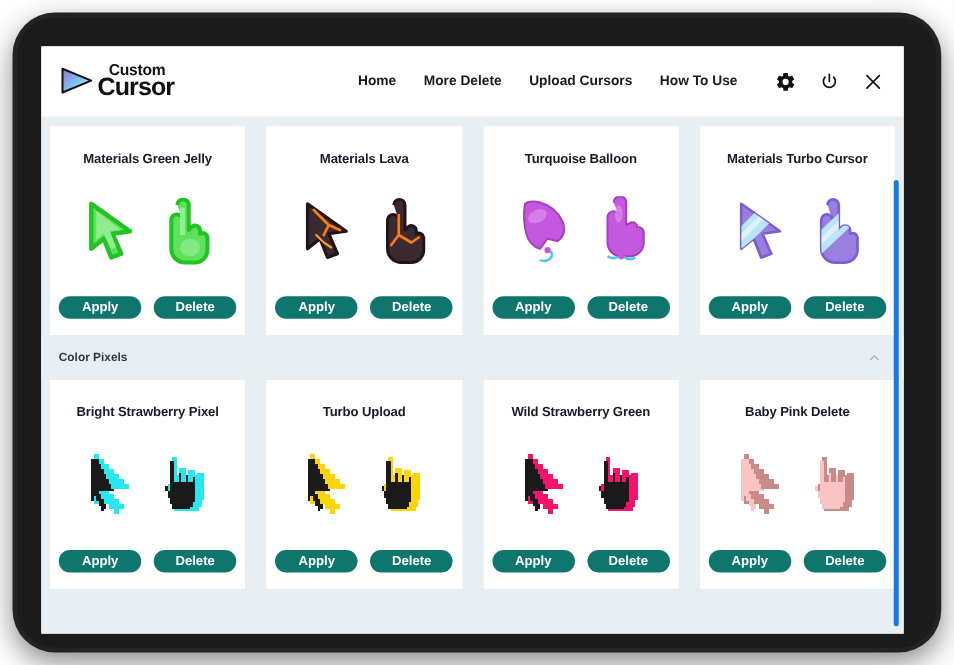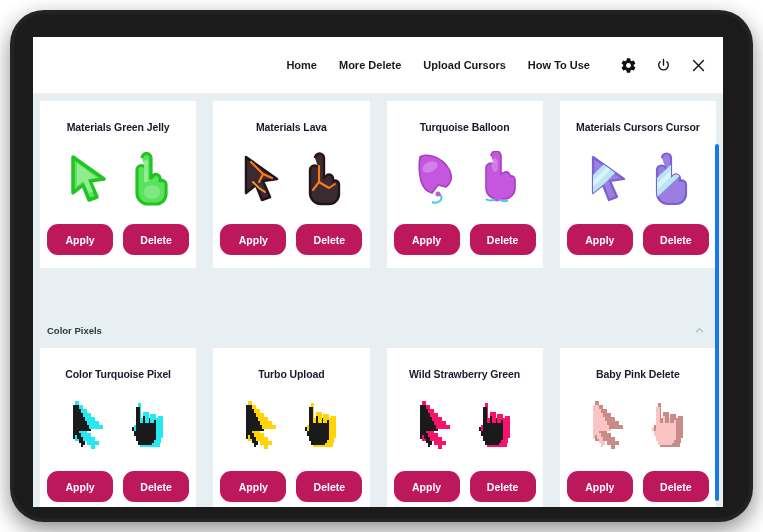--- a/index.html
+++ b/index.html
@@ -136,42 +136,41 @@
   }
   .cursor-pair svg { display: block; }
 
   .btn-row {
     display: flex;
     gap: 10px;
     padding-bottom: 13px;
   }
   .btn {
     width: 66px;
-    height: 31px;
+    height: 18px;
     border-radius: 11px;
-    background: #be185d;
+    background: #0f766e;
     color: #ffffff;
     font-size: 10.5px;
     font-weight: bold;
     display: flex;
     align-items: center;
     justify-content: center;
     border: none;
     cursor: pointer;
     font-family: "Liberation Sans", sans-serif;
   }
 
   
   .section-bar {
     height: 36px;
     display: flex;
     align-items: center;
     padding: 0 18px 0 14px;
     background: #e8eff2;
-    margin-top: 44px;
   }
   .section-title {
     font-size: 9.5px;
     color: #2b3a42;
     font-weight: 600;
   }
   .section-chevron {
     margin-left: auto;
     width: 11px;
     height: 11px;
@@ -196,20 +195,36 @@
     cursor: pointer;
   }
 </style>
 </head>
 <body>
 
 <div class="device">
   <div class="screen">
 
     <div class="header">
+      <div class="logo">
+        <svg class="logo-mark" viewBox="0 0 30 26">
+          <defs>
+            <linearGradient id="lg" x1="0" y1="0" x2="1" y2="1">
+              <stop offset="0%" stop-color="#9a6ce0"></stop>
+              <stop offset="55%" stop-color="#7ec8f0"></stop>
+              <stop offset="100%" stop-color="#d9f4fb"></stop>
+            </linearGradient>
+          </defs>
+          <path d="M3 3 L26 12.5 L3 22 Z" fill="url(#lg)" stroke="#111" stroke-width="1.6" stroke-linejoin="round"></path>
+        </svg>
+        <div class="logo-text">
+          <span class="logo-custom">Custom</span>
+          <span class="logo-cursor">Cursor</span>
+        </div>
+      </div>
 
       <div class="nav">
         <span class="nav-link">Home</span>
         <span class="nav-link">More Delete</span>
         <span class="nav-link">Upload Cursors</span>
         <span class="nav-link">How To Use</span>
 
         <div class="nav-icons">
           <svg class="nav-icon" viewBox="0 0 24 24">
             <path fill="#111" d="M19.4 13c.04-.33.06-.66.06-1s-.02-.67-.06-1l2.1-1.6a.5.5 0 00.12-.65l-2-3.46a.5.5 0 00-.6-.22l-2.47 1a7.3 7.3 0 00-1.73-1L14.5 2.3a.5.5 0 00-.5-.4h-4a.5.5 0 00-.5.4l-.37 2.77c-.63.26-1.2.6-1.73 1l-2.47-1a.5.5 0 00-.6.22l-2 3.46a.5.5 0 00.12.65L4.55 11c-.04.33-.06.66-.06 1s.02.67.06 1l-2.1 1.6a.5.5 0 00-.12.65l2 3.46c.12.22.38.3.6.22l2.47-1c.53.4 1.1.74 1.73 1l.37 2.77c.04.24.25.4.5.4h4c.25 0 .46-.16.5-.4l.37-2.77c.63-.26 1.2-.6 1.73-1l2.47 1c.22.08.48 0 .6-.22l2-3.46a.5.5 0 00-.12-.65L19.4 13zM12 15.5A3.5 3.5 0 1112 8.5a3.5 3.5 0 010 7z"></path>
@@ -283,21 +298,21 @@
               <circle cx="21" cy="48" r="2.5" fill="#c457dd"></circle>
             </svg>
           </div>
           <div class="btn-row">
             <button class="btn">Apply</button>
             <button class="btn">Delete</button>
           </div>
         </div>
 
         <div class="card">
-          <div class="card-title">Materials Cursors Cursor</div>
+          <div class="card-title">Materials Turbo Cursor</div>
           <div class="cursor-pair">
             <svg width="48" height="54" viewBox="0 0 48 54">
               <defs>
                   <clipPath id="ca">
                     <path d="M7 5 L38 27 L24 29 L31 45 L23 48 L17 33 L7 41 Z"></path>
                   </clipPath>
                 </defs>
               <path d="M7 5 L38 27 L24 29 L31 45 L23 48 L17 33 L7 41 Z" fill="#9b7fe0" stroke="#7c5fd0" stroke-width="2.2" stroke-linejoin="round"></path>
               <g clip-path="url(#ca)">
                 <path d="M-4 34 L30 0 L40 10 L6 44 Z" fill="#b9e6f5"></path>
@@ -327,21 +342,21 @@
       <div class="section-bar">
         <span class="section-title">Color Pixels</span>
         <svg class="section-chevron" viewBox="0 0 24 24">
           <path fill="none" stroke="#a8b6bd" stroke-width="2.4" stroke-linecap="round" stroke-linejoin="round" d="M5 15l7-7 7 7"></path>
         </svg>
       </div>
 
       <div class="card-row">
 
         <div class="card">
-          <div class="card-title">Color Turquoise Pixel</div>
+          <div class="card-title">Bright Strawberry Pixel</div>
           <div class="cursor-pair">
             <svg width="40" height="54" viewBox="0 0 20 27" shape-rendering="crispEdges">
               <path d="M2 1 h2 v2 h2 v2 h2 v2 h2 v2 h2 v2 h2 v2 h2 v2 h-8 v2 h2 v2 h2 v2 h2 v2 h-2 v2 h-2 v-2 h-2 v-2 h-2 v-2 h-2 v2 h-2 v-20 z" fill="#25e8f0"></path>
               <path d="M3 3 h1 v2 h1 v2 h1 v2 h1 v2 h1 v2 h1 v2 h1 v1 h-6 v1 h1 v2 h1 v2 h1 v2 h-1 v1 h-1 v-2 h-1 v-2 h-1 v-2 h-1 v2 h-1 v-17 z" fill="#1a1a1a"></path>
             </svg>
             <svg width="40" height="54" viewBox="0 0 22 27" shape-rendering="crispEdges">
               <path d="M6 1 h3 v8 h1 v-3 h3 v3 h1 v-2 h3 v2 h1 v-1 h3 v12 h-1 v3 h-1 v2 h-11 v-2 h-1 v-3 h-1 v-3 h-1 v-4 h2 v-12 z" fill="#25e8f0"></path>
               <path d="M7 3 h1 v9 h2 v-4 h1 v4 h2 v-3 h1 v3 h2 v-2 h1 v11 h-1 v2 h-1 v1 h-8 v-2 h-1 v-3 h-1 v-3 h-1 v-2 h1 v2 h1 v-13 z" fill="#1a1a1a"></path>
             </svg>
           </div>

